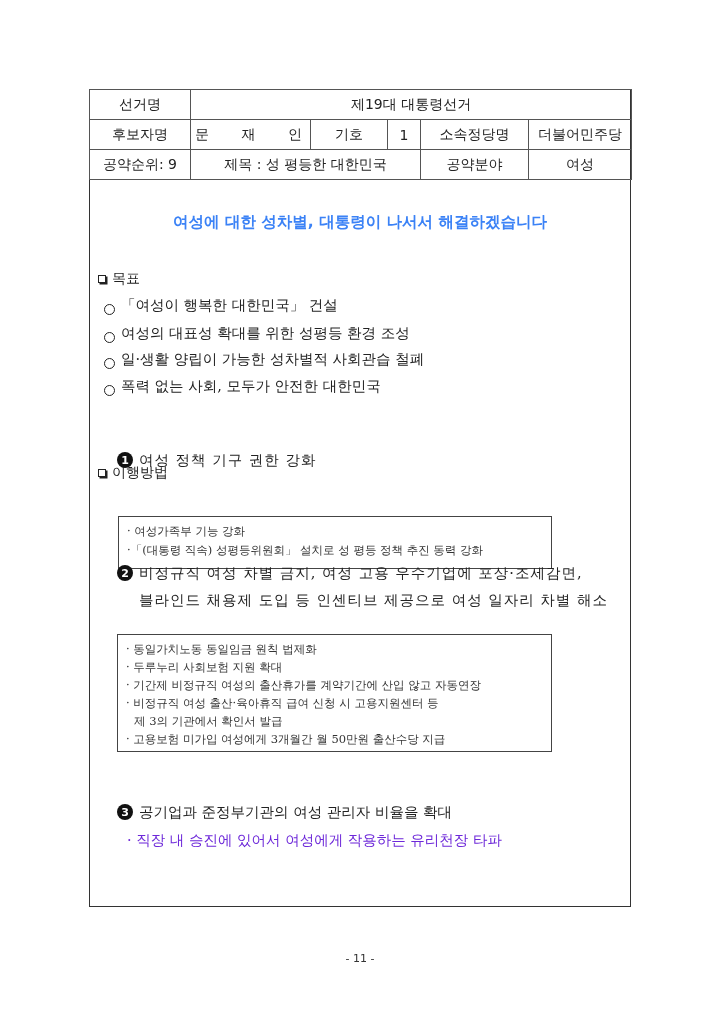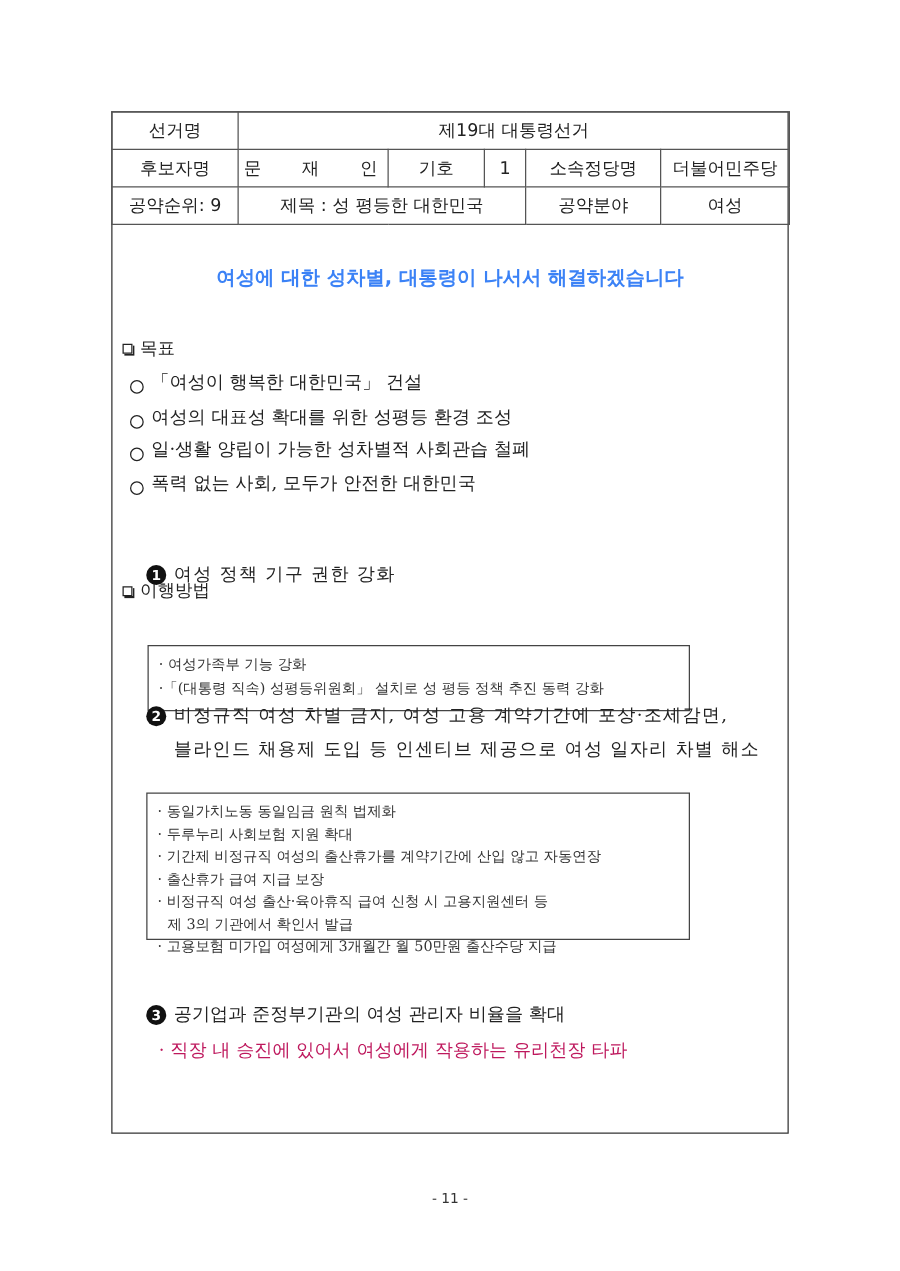--- a/index.html
+++ b/index.html
@@ -55,21 +55,21 @@
       font-size: 11px; margin-top: 5px; flex-shrink: 0;
     }
     .step .text { letter-spacing: 1px; }
     .box {
       position: absolute; border: 1.3px solid #444; box-sizing: border-box;
       font-size: 11.5px; padding: 5px 8px; line-height: 18.5px; color: #333;
     }
     .box .item { white-space: nowrap; }
     .box .cont { padding-left: 8px; }
     .sub {
-      position: absolute; left: 127px; top: 831px; font-size: 14.5px; color: #be185d;
+      position: absolute; left: 127px; top: 831px; font-size: 14.5px; color: #6d28d9;
     }
     .page-num {
       position: absolute; left: 0; width: 720px; top: 952px; text-align: center;
       font-family: "DejaVu Sans", "Liberation Sans", sans-serif; font-size: 11px; color: #333;
     }
   </style>
 </head>
 <body>
 
 <div class="page-frame"></div>
@@ -138,29 +138,28 @@
   <span class="text">여성 정책 기구 권한 강화</span>
 </div>
 <div class="box" style="left:118px; top:484px; width:434px; height:53px;margin-top:32px;">
   <div class="item">· 여성가족부 기능 강화</div>
   <div class="item">·「(대통령 직속) 성평등위원회」 설치로 성 평등 정책 추진 동력 강화</div>
 </div>
 
 <div class="step" style="top:560px;">
   <span class="num">2</span>
   <span class="text">
-    <span>비정규직 여성 차별 금지, 여성 고용 계약기간에 포상·조세감면,</span><br>
+    <span>비정규직 여성 차별 금지, 여성 고용 우수기업에 포상·조세감면,</span><br>
     <span>블라인드 채용제 도입 등 인센티브 제공으로 여성 일자리 차별 해소</span>
   </span>
 </div>
 <div class="box" style="left:117px; top:634px; width:435px; height:118px; line-height:18px;">
   <div class="item">· 동일가치노동 동일임금 원칙 법제화</div>
   <div class="item">· 두루누리 사회보험 지원 확대</div>
   <div class="item">· 기간제 비정규직 여성의 출산휴가를 계약기간에 산입 않고 자동연장</div>
-  <div class="item">· 출산휴가 급여 지급 보장</div>
   <div class="item">· 비정규직 여성 출산·육아휴직 급여 신청 시 고용지원센터 등</div>
   <div class="item cont">제 3의 기관에서 확인서 발급</div>
   <div class="item">· 고용보험 미가입 여성에게 3개월간 월 50만원 출산수당 지급</div>
 </div>
 
 <div class="step" style="top:799px;">
   <span class="num">3</span>
   <span class="text" style="letter-spacing:0;text-align:right;">공기업과 준정부기관의 여성 관리자 비율을 확대</span>
 </div>
 <div class="sub">· 직장 내 승진에 있어서 여성에게 작용하는 유리천장 타파</div>

